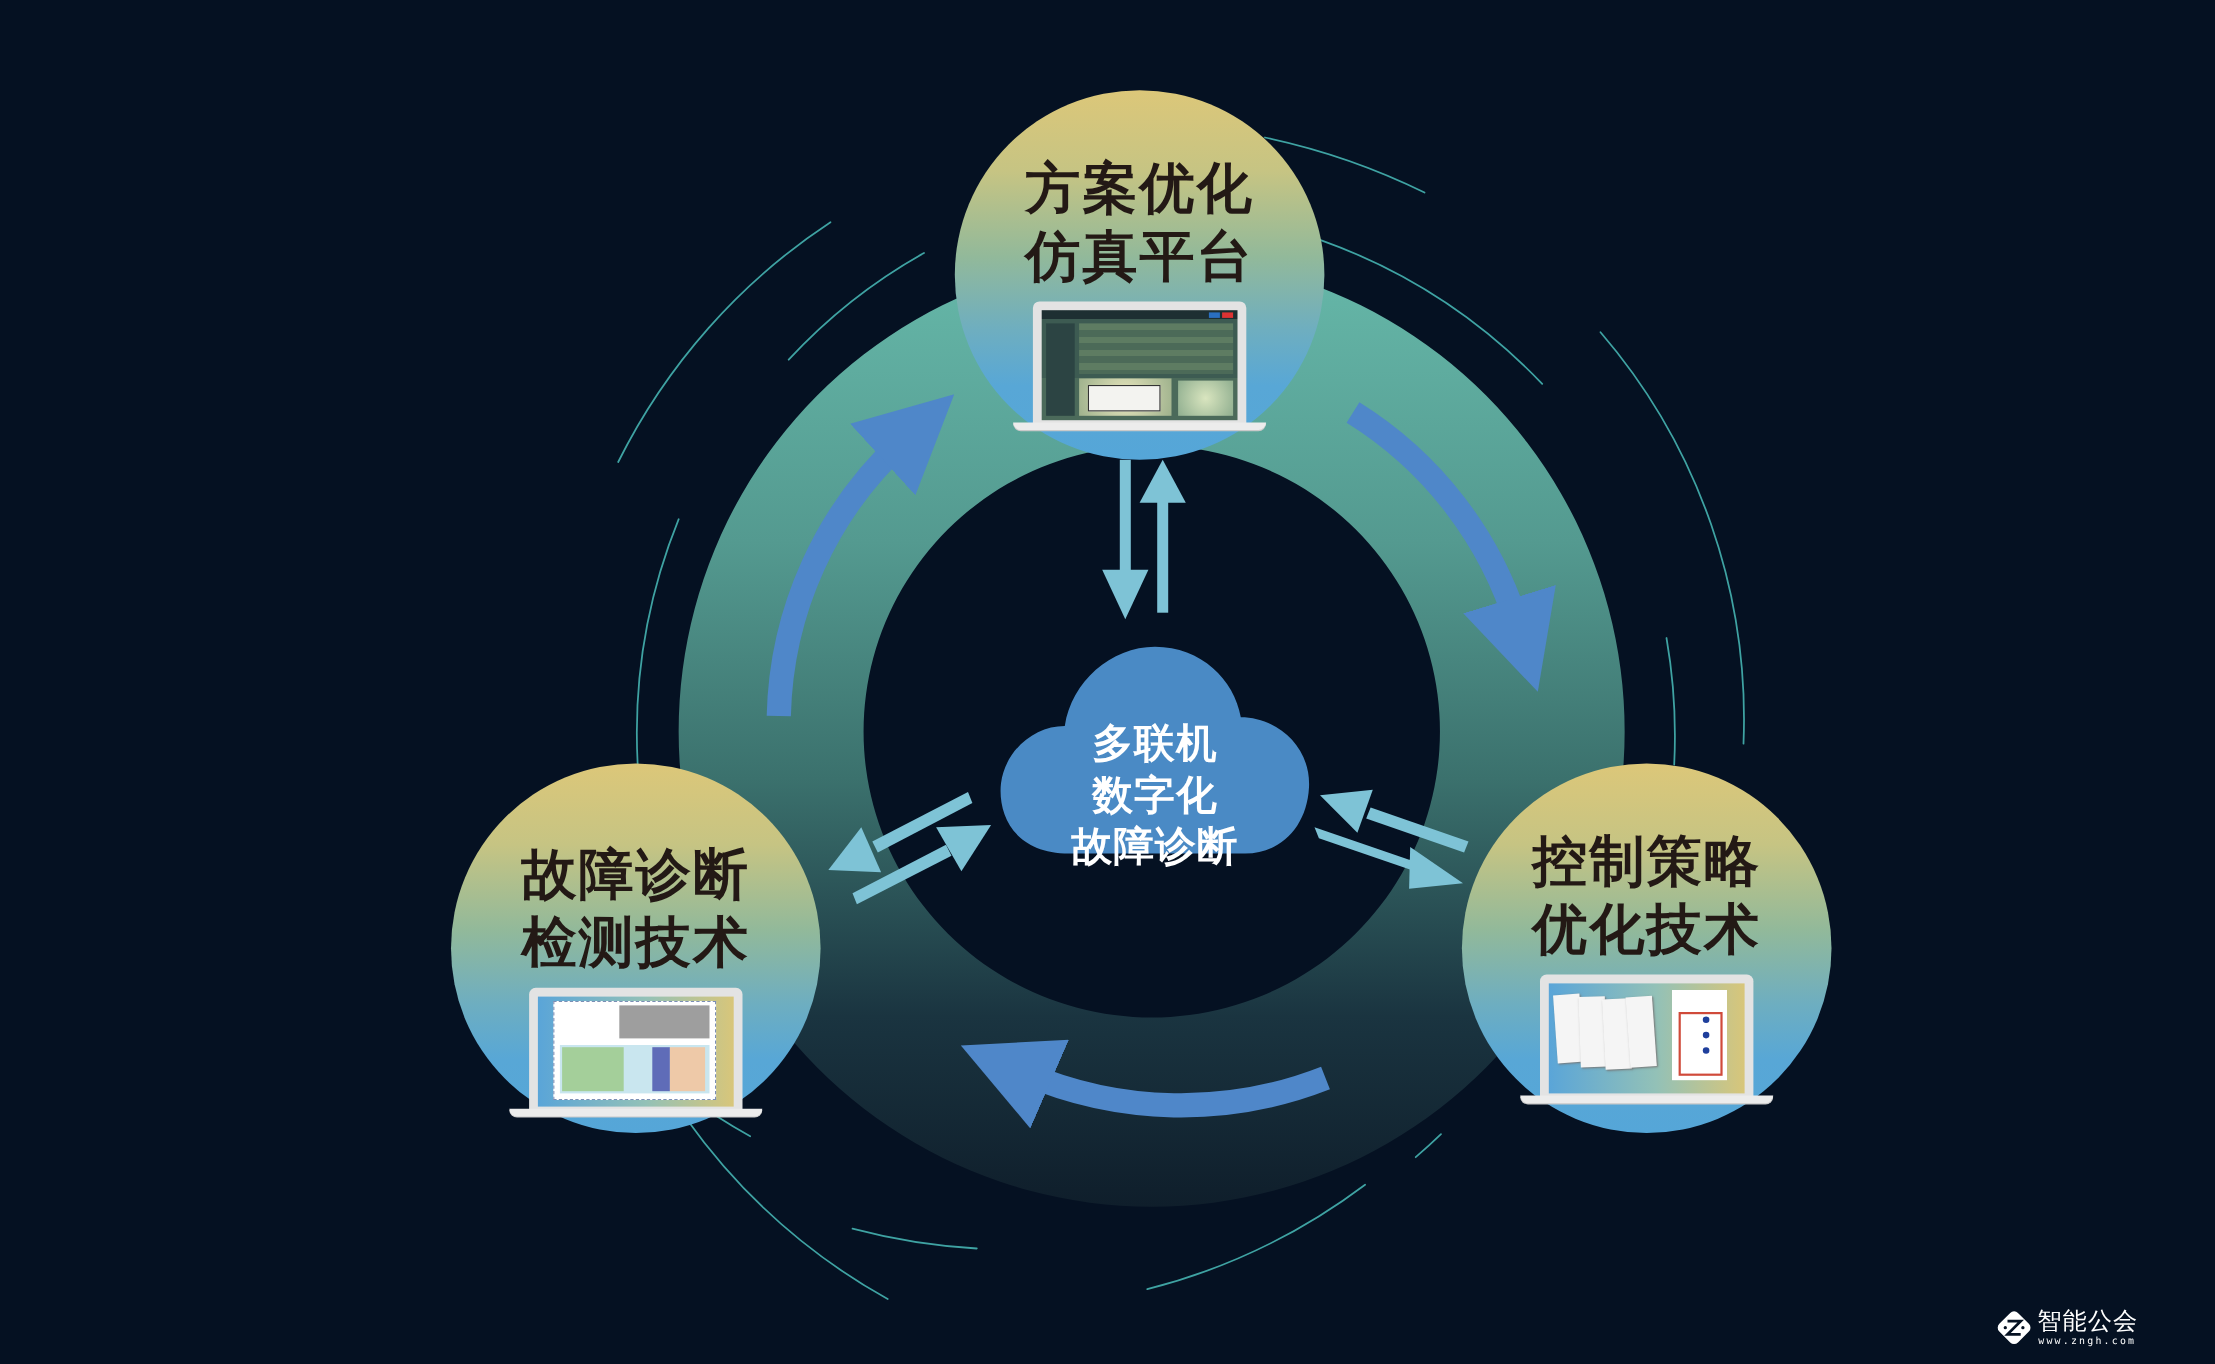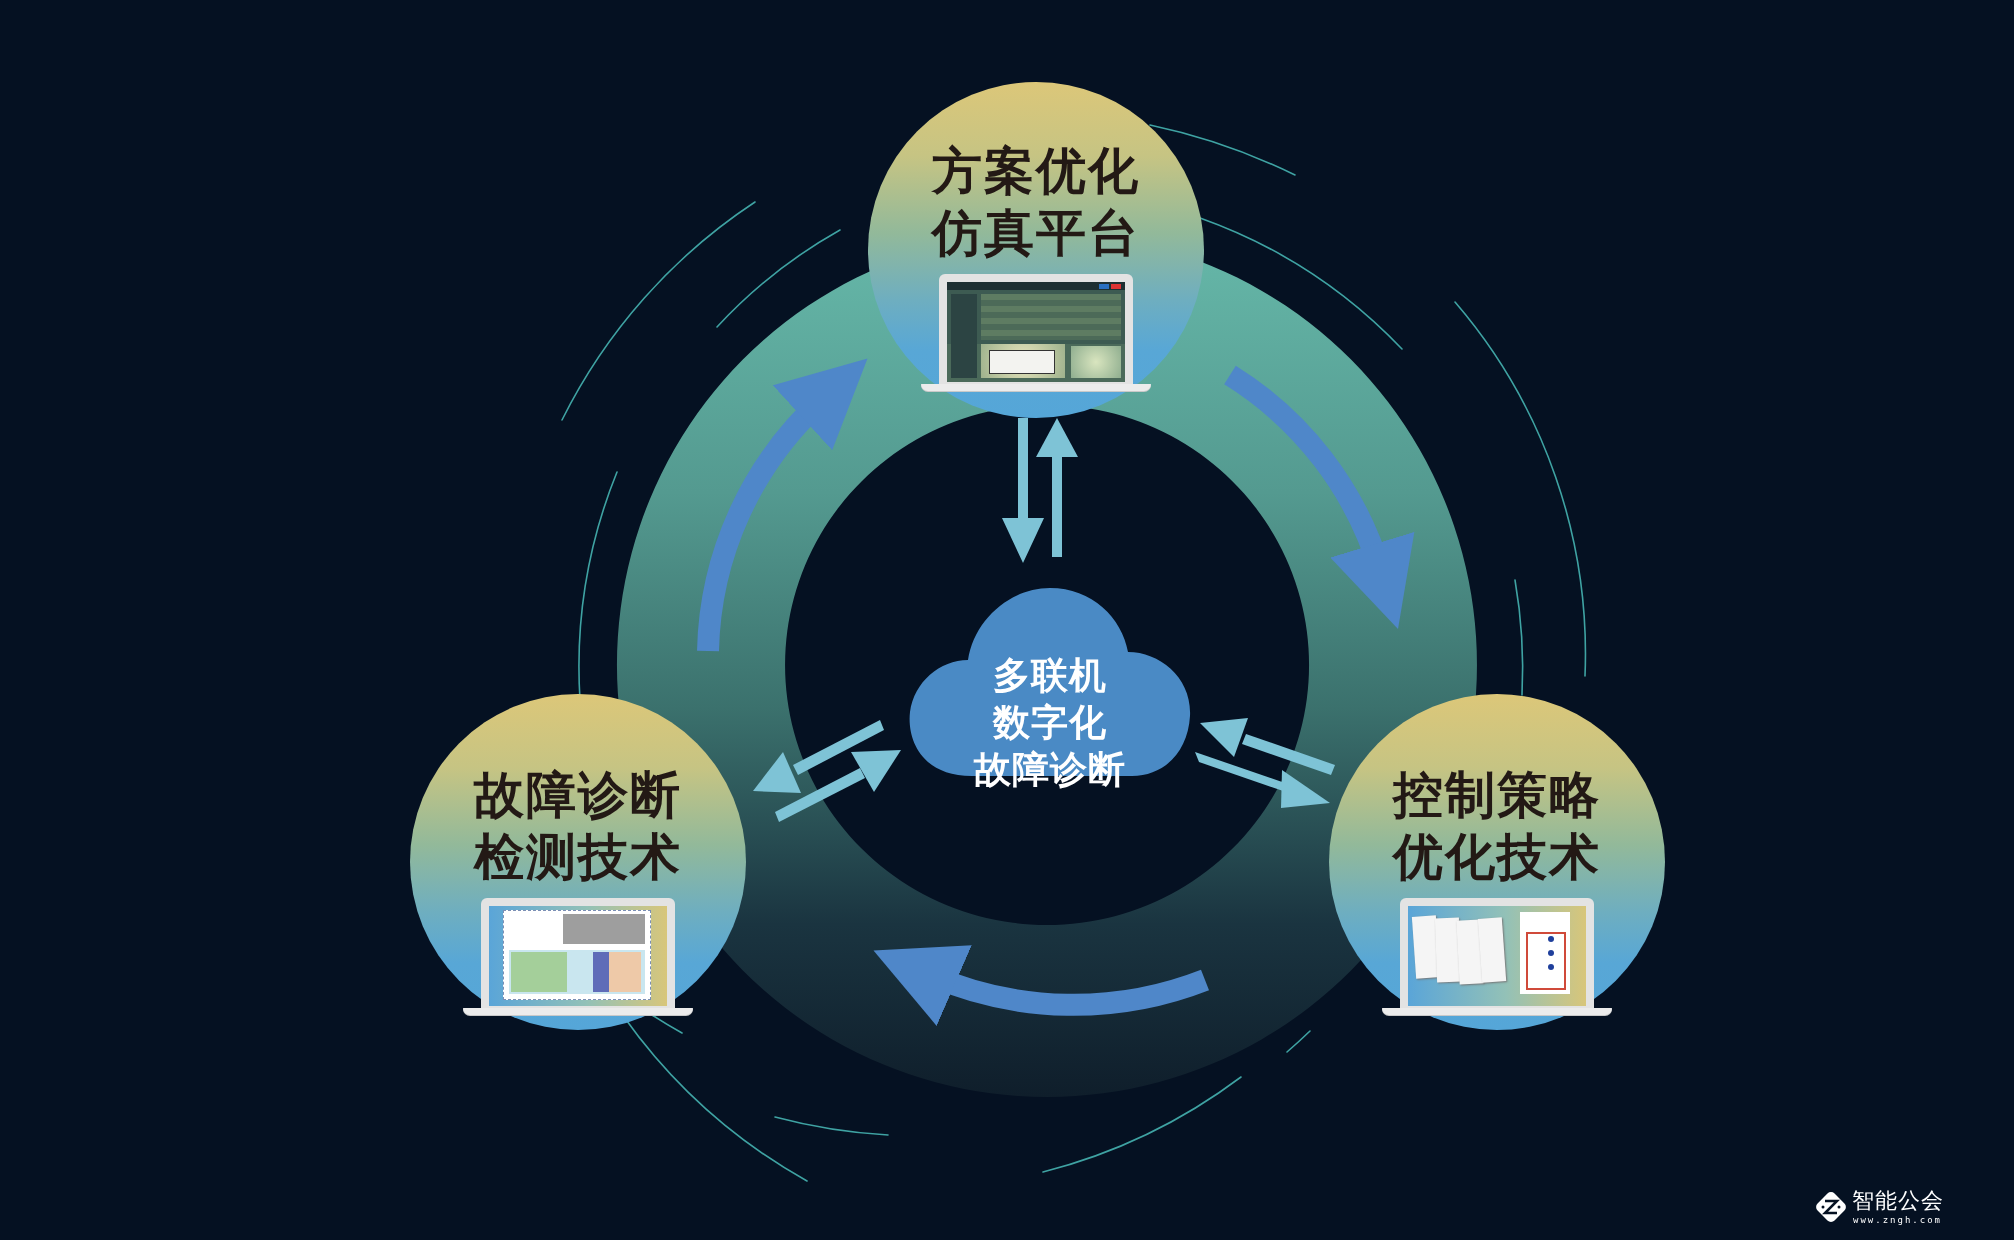--- a/index.html
+++ b/index.html
@@ -131,21 +131,21 @@
         <div style="position:absolute;left:20px;top:44px;width:136px;height:44px;background:#c9e6ef;"></div>
         <div style="position:absolute;left:22px;top:46px;width:56px;height:40px;background:#a4cf9a;"></div>
         <div style="position:absolute;left:104px;top:46px;width:16px;height:40px;background:#5f6cb8;"></div>
         <div style="position:absolute;left:120px;top:46px;width:32px;height:40px;background:#eec9a8;"></div>
       </div>
         </div>
       <div class="base"></div>
     </div>
   </div>
 
-  <div class="node" style="left:1329px;top:694px;justify-content:center;">
+  <div class="node" style="left:1329px;top:694px;">
     <div class="node-title">
       <div>控制策略</div>
       <div>优化技术</div>
     </div>
     <div class="laptop">
       <div class="lid">
           <div class="screen" style="background:linear-gradient(90deg,#5aa5d8,#93c1b7 55%,#d8c67a);">
         <div style="position:absolute;left:6px;top:10px;width:24px;height:62px;background:#f5f5f5;transform:rotate(-4deg);box-shadow:1px 1px 2px #777;"></div>
         <div style="position:absolute;left:28px;top:12px;width:24px;height:64px;background:#f5f5f5;transform:rotate(-2deg);box-shadow:1px 1px 2px #777;"></div>
         <div style="position:absolute;left:50px;top:14px;width:24px;height:64px;background:#f5f5f5;transform:rotate(-3deg);box-shadow:1px 1px 2px #777;"></div>

